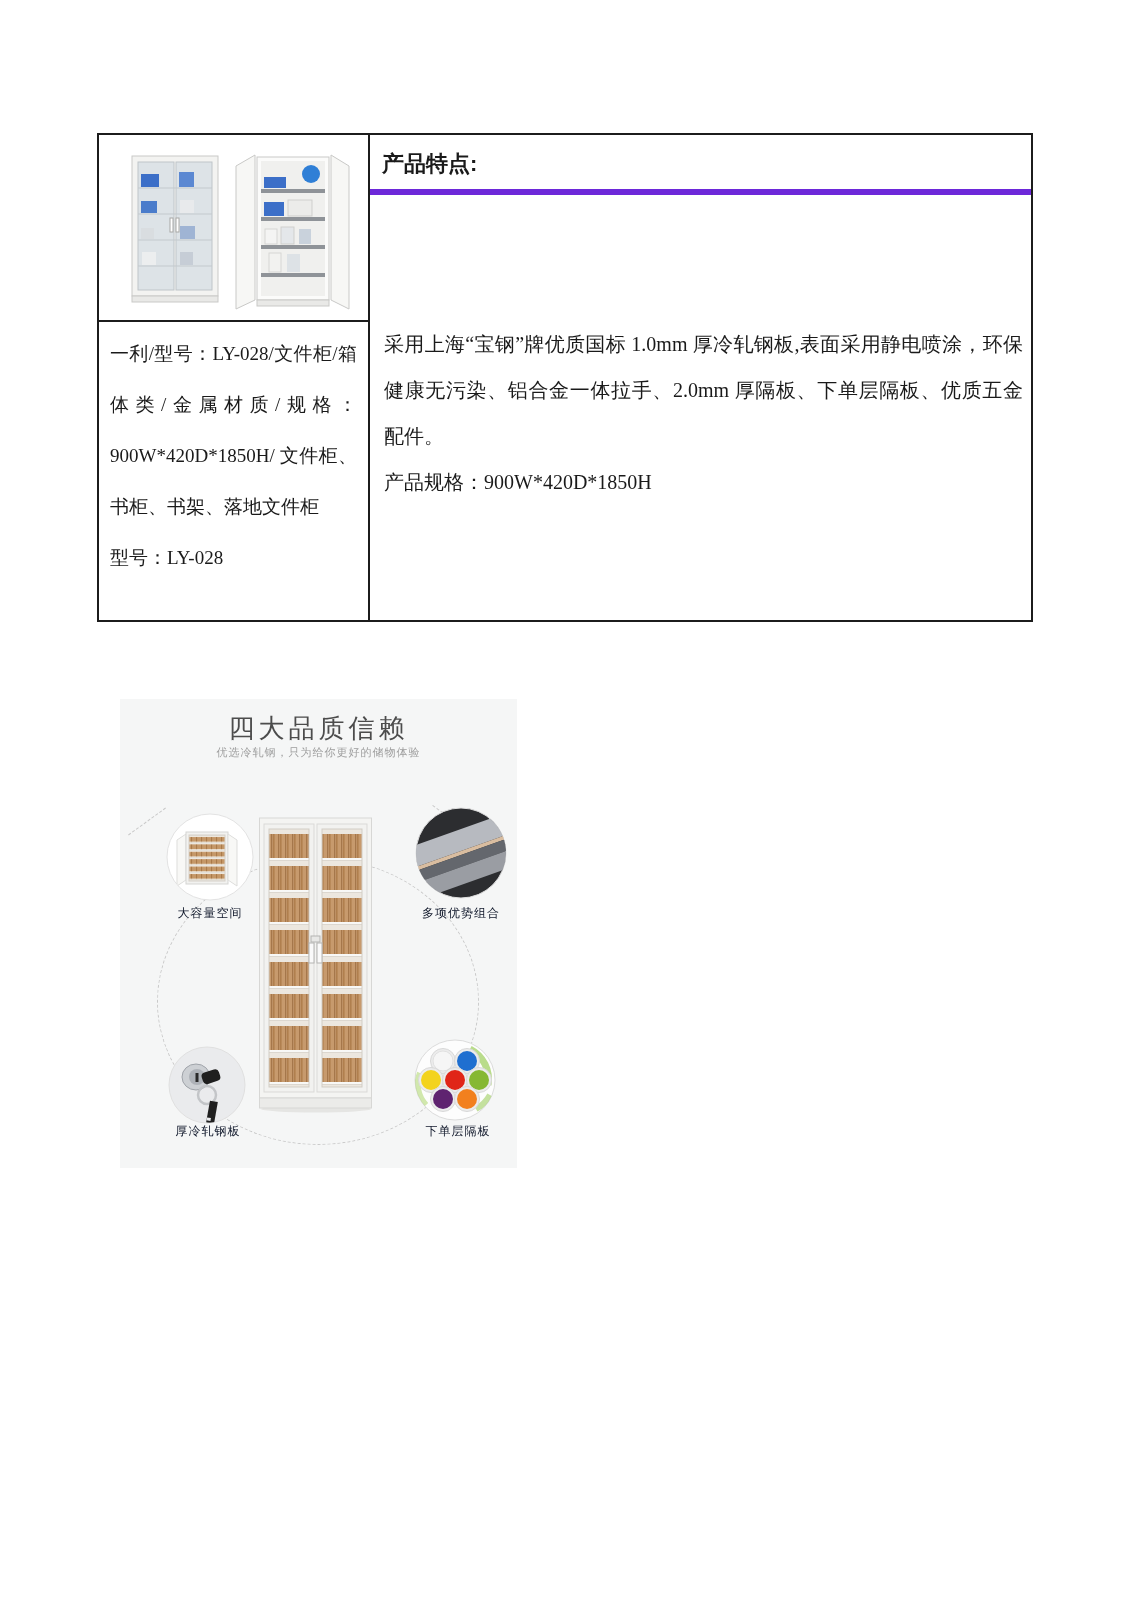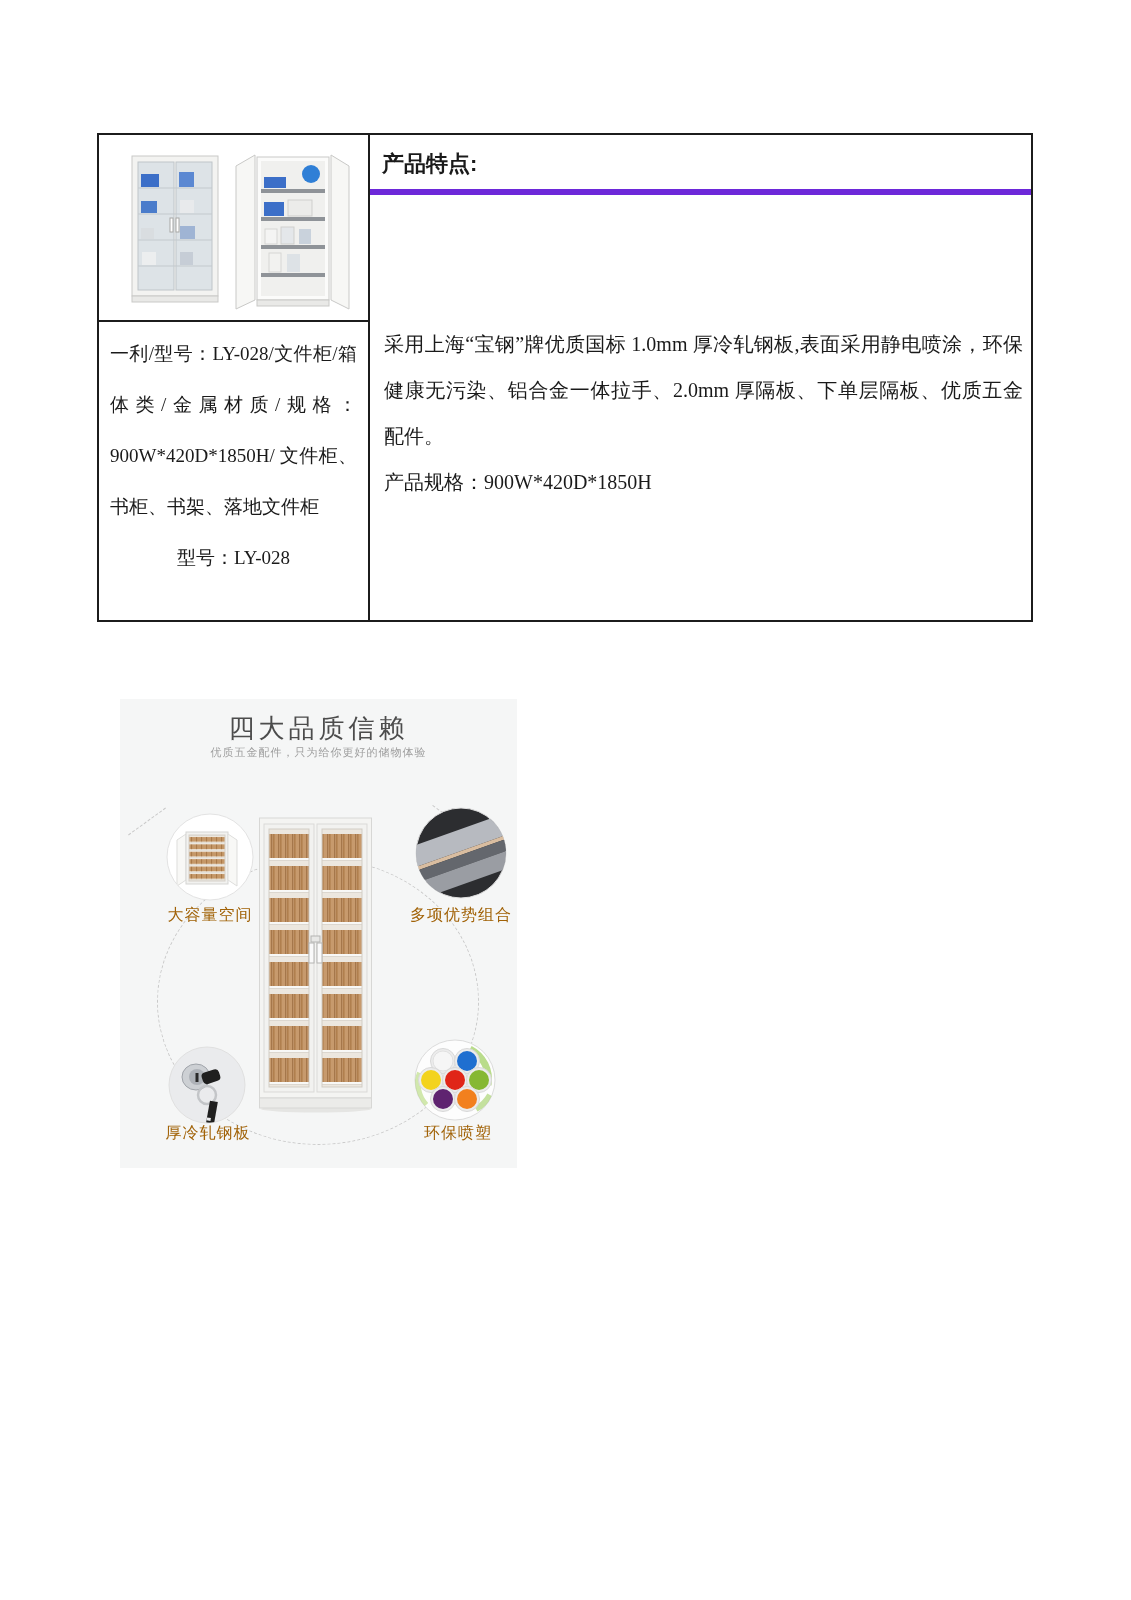--- a/index.html
+++ b/index.html
@@ -16,21 +16,21 @@
   }
   .col-left { width:271px; border-right:2px solid #1c1c1c; display:flex; flex-direction:column; }
   .cell-images {
     height:187px; border-bottom:2px solid #1c1c1c;
     display:flex; align-items:center; justify-content:center;
   }
   .cell-left-text {
     flex:1; padding:6px 11px 0 11px; font-size:19px; line-height:51px;
     text-align:justify; text-justify:inter-character;
   }
-  .cell-left-text .model-line { text-align:center; }
+  .cell-left-text .model-line { text-align:left; }
   .col-right { flex:1; display:flex; flex-direction:column; }
   .cell-header {
     height:60px; border-bottom:6px solid #6d28d9;
     font-size:22px; font-weight:bold; padding:14px 0 0 12px;
     font-family:"Liberation Sans","DejaVu Sans",sans-serif;
   }
   .cell-features {
     flex:1; padding:126px 8px 0 14px; font-size:20px; line-height:46px;
     text-align:justify; text-justify:inter-character;
   }
@@ -57,21 +57,21 @@
   .stub-tl { left:4px;  top:122px; width:46px; transform:rotate(-36deg); }
   .stub-tr { left:308px; top:120px; width:48px; transform:rotate(36deg); }
   .promo-cabinet { position:absolute; left:139px; top:118px; }
   .feature-circle { position:absolute; }
   .fc-capacity { left:46px;  top:114px; }
   .fc-steel    { left:295px; top:108px; }
   .fc-lock     { left:48px;  top:347px; }
   .fc-coating  { left:294px; top:340px; }
   .feature-label {
     position:absolute; width:110px; text-align:center;
-    font-size:16px; color:#a16207; letter-spacing:1px;
+    font-size:12px; color:#0f172a; letter-spacing:1px;
   }
   .fl-capacity { left:35px;  top:206px; }
   .fl-steel    { left:286px; top:206px; }
   .fl-lock     { left:33px;  top:424px; }
   .fl-coating  { left:283px; top:424px; }
 </style>
 </head>
 <body>
 
 <div class="page">
@@ -136,21 +136,21 @@
       <div class="cell-header">产品特点:</div>
       <div class="cell-features">
         <div>采用上海“宝钢”牌优质国标 1.0mm 厚冷轧钢板,表面采用静电喷涂，环保健康无污染、铝合金一体拉手、2.0mm 厚隔板、下单层隔板、优质五金配件。</div>
         <div class="spec-line">产品规格：900W*420D*1850H</div>
       </div>
     </div>
   </div>
 
   <div class="promo">
     <div class="promo-title">四大品质信赖</div>
-    <div class="promo-subtitle">优质五金配件，只为给你更好的储物体验</div>
+    <div class="promo-subtitle">优选冷轧钢，只为给你更好的储物体验</div>
 
     <div class="dashed-ellipse"></div>
     <div class="dash-stub stub-tl"></div>
     <div class="dash-stub stub-tr"></div>
 
     <svg class="promo-cabinet" width="114" height="296" viewBox="0 0 114 296">
       <defs>
         <pattern id="rowp" x="0" y="12" width="7" height="32" patternUnits="userSpaceOnUse">
           <rect width="7" height="32" fill="#ece7df"></rect>
           <rect y="5" width="7" height="24" fill="#c79a6d"></rect>
@@ -257,16 +257,16 @@
             <circle cx="29" cy="60" r="10" fill="#5f2370"></circle>
           <circle cx="53" cy="60" r="12.5" fill="#ececec" stroke="#d8d8d8"></circle>
             <circle cx="53" cy="60" r="10" fill="#f2801e"></circle>
         </g>
       </g>
     </svg>
 
     <div class="feature-label fl-capacity">大容量空间</div>
     <div class="feature-label fl-steel">多项优势组合</div>
     <div class="feature-label fl-lock">厚冷轧钢板</div>
-    <div class="feature-label fl-coating">环保喷塑</div>
+    <div class="feature-label fl-coating">下单层隔板</div>
   </div>
 
 </div>
 
 </body></html>

